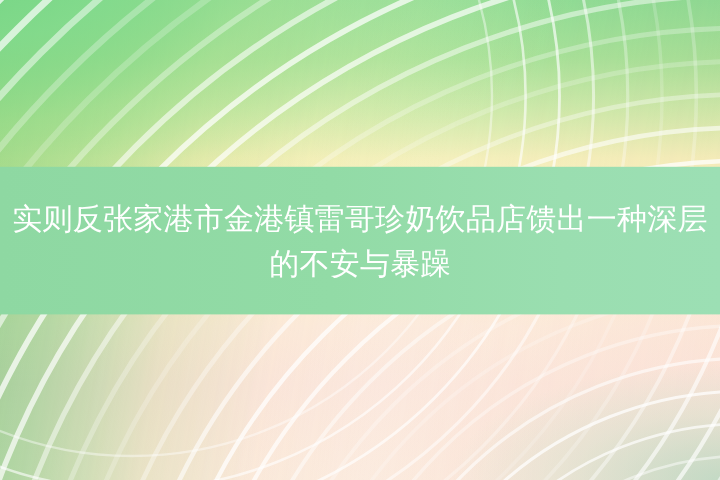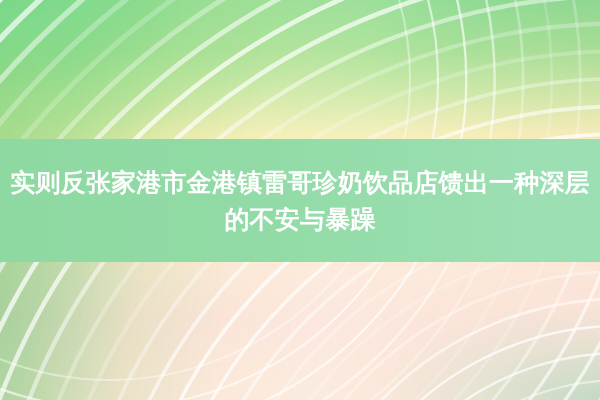--- a/index.html
+++ b/index.html
@@ -134,21 +134,21 @@
     justify-content: center;
     padding: 0 8px;
     box-sizing: border-box;
   }
 
   .headline-text {
     width: 100%;
     text-align: center;
     color: #ffffff;
     font-size: 25px;
-    font-weight: bold;
+    font-weight: normal;
     line-height: 37px;
     letter-spacing: 0.2px;
     white-space: normal;
     word-break: break-all;
   }
 </style>
 </head>
 <body>
 
 <div id="banner">

